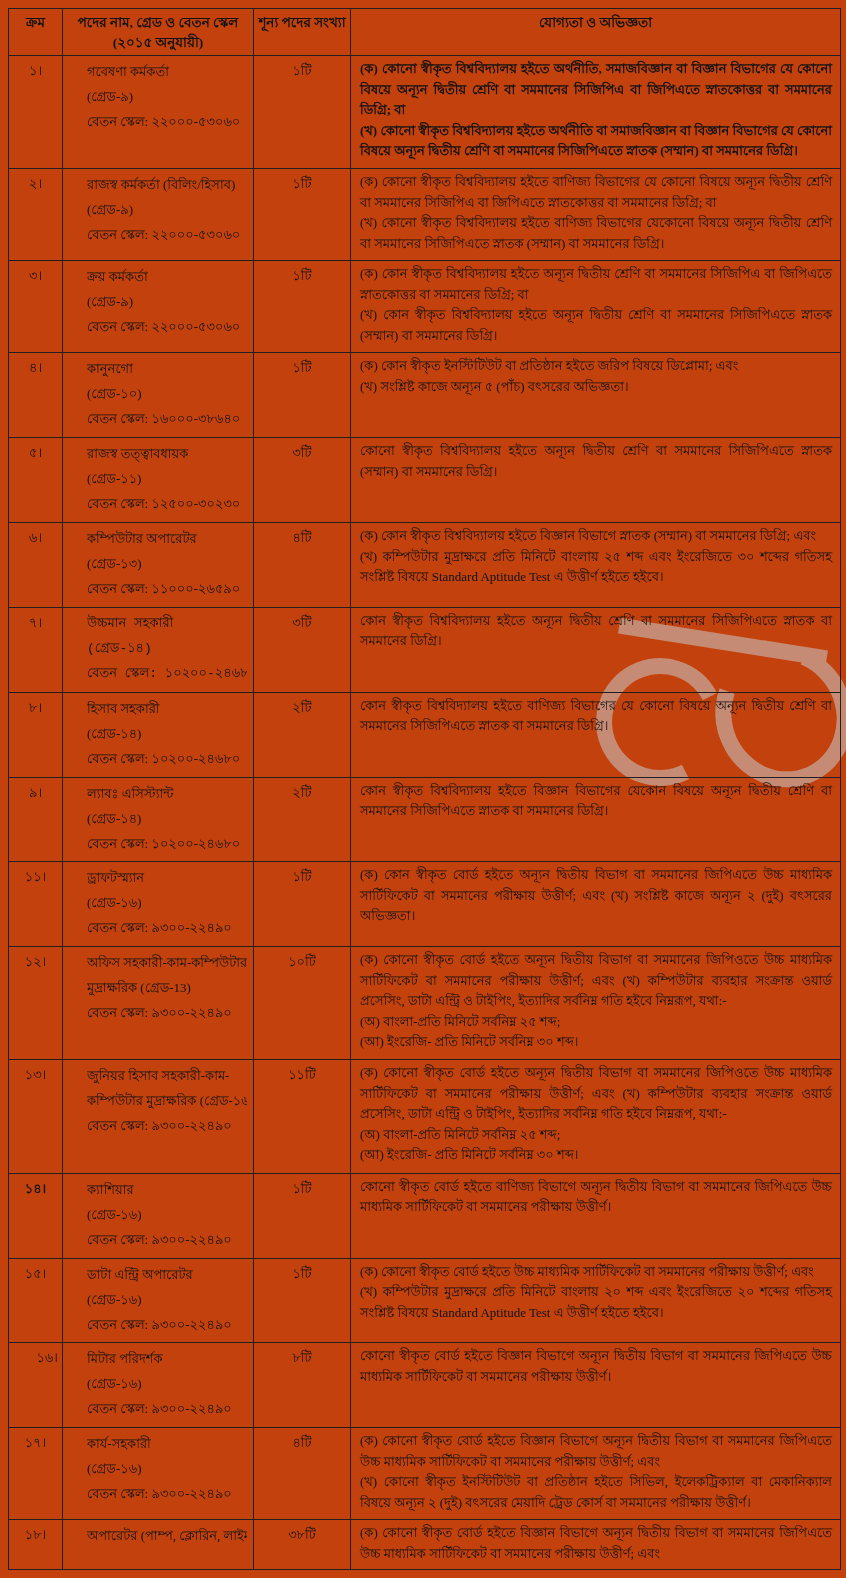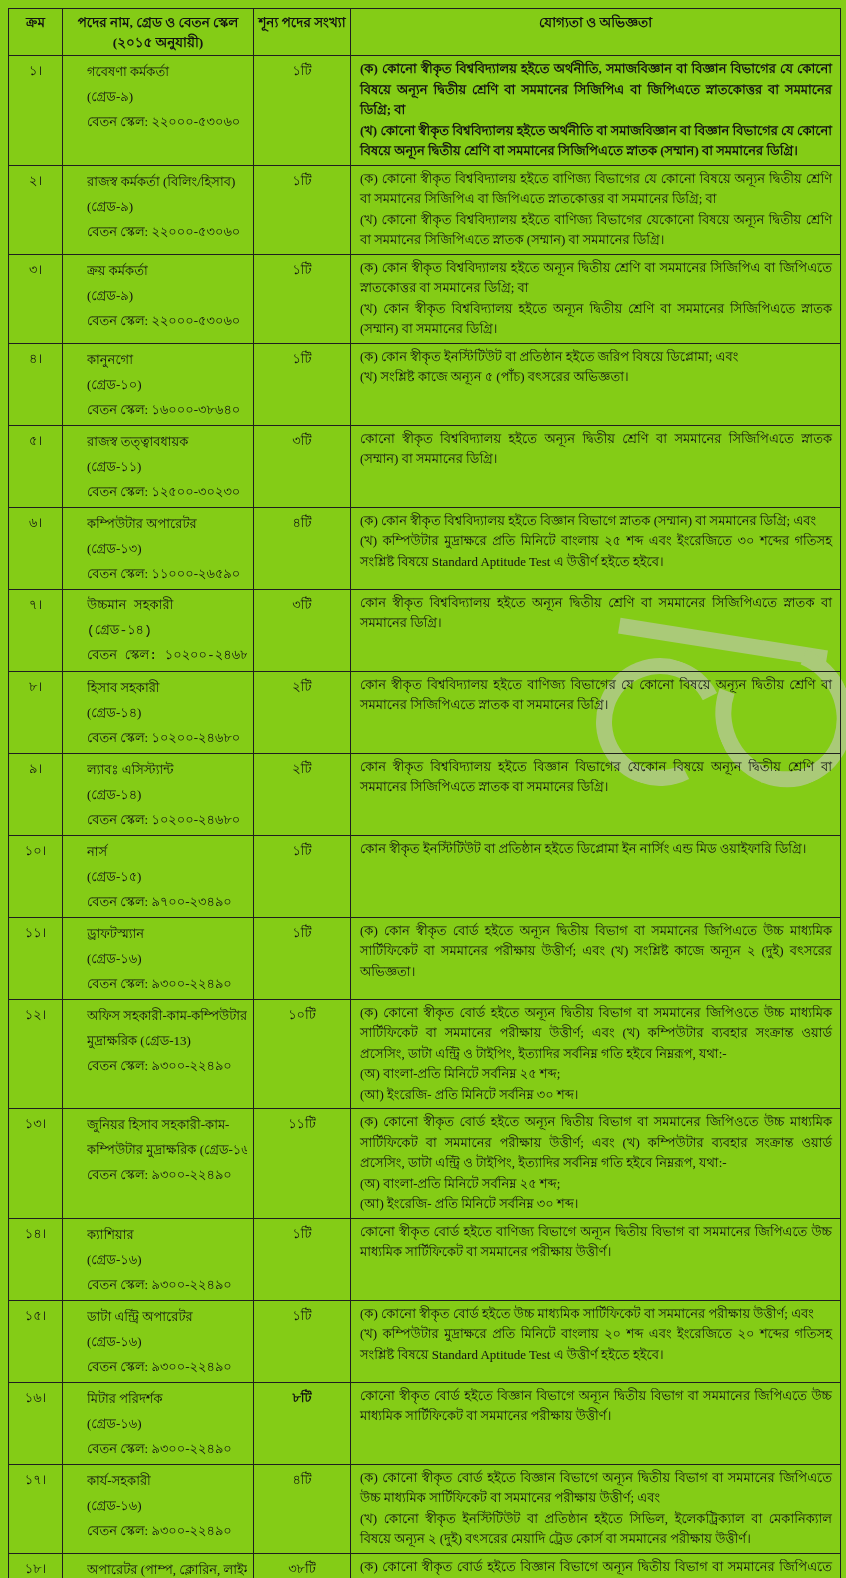--- a/index.html
+++ b/index.html
@@ -92,21 +92,21 @@
   }
   .qual-para{
     line-height:20.5px;
     text-align:justify;
   }
   .hdr-line{line-height:20px;}
 </style>
 </head>
 <body>
 
-<div class="page" style="background: #84cc16;">
+<div class="page" style="background: #c2410c;">
 
   <div class="watermark">
     <span class="wm-bar"></span>
     <span class="wm-ring r1"></span>
     <span class="wm-ring r2"></span>
   </div>
 
   <table class="job-table">
     <colgroup>
       <col class="w-serial">
@@ -239,32 +239,20 @@
             <div class="post-line">ল্যাবঃ এসিস্ট্যান্ট</div>
             <div class="post-line">(গ্রেড-১৪)</div>
             <div class="post-line">বেতন স্কেল: ১০২০০-২৪৬৮০</div>
           </td>
       <td class="c-vac" style="border-color: rgb(31, 31, 31); color: rgb(18, 18, 18);">২টি</td>
       <td class="c-qual" style="border-color: rgb(31, 31, 31); color: rgb(18, 18, 18);">
             <div class="qual-para">কোন স্বীকৃত বিশ্ববিদ্যালয় হইতে বিজ্ঞান বিভাগের যেকোন বিষয়ে অন্যূন দ্বিতীয় শ্রেণি বা সমমানের সিজিপিএতে স্নাতক বা সমমানের ডিগ্রি।</div>
           </td>
     </tr>
         <tr>
-      <td class="c-serial" style="border-color: rgb(31, 31, 31); color: rgb(18, 18, 18);">১০।</td>
-      <td class="c-post" style="border-color: rgb(31, 31, 31); color: rgb(18, 18, 18);">
-            <div class="post-line">নার্স</div>
-            <div class="post-line">(গ্রেড-১৫)</div>
-            <div class="post-line">বেতন স্কেল: ৯৭০০-২৩৪৯০</div>
-          </td>
-      <td class="c-vac" style="border-color: rgb(31, 31, 31); color: rgb(18, 18, 18);">১টি</td>
-      <td class="c-qual" style="border-color: rgb(31, 31, 31); color: rgb(18, 18, 18);">
-            <div class="qual-para">কোন স্বীকৃত ইনস্টিটিউট বা প্রতিষ্ঠান হইতে ডিপ্লোমা ইন নার্সিং এন্ড মিড ওয়াইফারি ডিগ্রি।</div>
-          </td>
-    </tr>
-        <tr>
       <td class="c-serial" style="border-color: rgb(31, 31, 31); color: rgb(18, 18, 18);">১১।</td>
       <td class="c-post" style="border-color: rgb(31, 31, 31); color: rgb(18, 18, 18);">
             <div class="post-line">ড্রাফটস্ম্যান</div>
             <div class="post-line">(গ্রেড-১৬)</div>
             <div class="post-line">বেতন স্কেল: ৯৩০০-২২৪৯০</div>
           </td>
       <td class="c-vac" style="border-color: rgb(31, 31, 31); color: rgb(18, 18, 18);">১টি</td>
       <td class="c-qual" style="border-color: rgb(31, 31, 31); color: rgb(18, 18, 18);">
             <div class="qual-para">(ক) কোন স্বীকৃত বোর্ড হইতে অন্যূন দ্বিতীয় বিভাগ বা সমমানের জিপিএতে উচ্চ মাধ্যমিক সার্টিফিকেট বা সমমানের পরীক্ষায় উত্তীর্ণ; এবং (খ) সংশ্লিষ্ট কাজে অন্যূন ২ (দুই) বৎসরের অভিজ্ঞতা।</div>
           </td>
@@ -291,21 +279,21 @@
             <div class="post-line">বেতন স্কেল: ৯৩০০-২২৪৯০</div>
           </td>
       <td class="c-vac" style="border-color: rgb(31, 31, 31); color: rgb(18, 18, 18);">১১টি</td>
       <td class="c-qual" style="border-color: rgb(31, 31, 31); color: rgb(18, 18, 18);">
             <div class="qual-para">(ক) কোনো স্বীকৃত বোর্ড হইতে অন্যূন দ্বিতীয় বিভাগ বা সমমানের জিপিওতে উচ্চ মাধ্যমিক সার্টিফিকেট বা সমমানের পরীক্ষায় উত্তীর্ণ; এবং (খ) কম্পিউটার ব্যবহার সংক্রান্ত ওয়ার্ড প্রসেসিং, ডাটা এন্ট্রি ও টাইপিং, ইত্যাদির সর্বনিম্ন গতি হইবে নিম্নরূপ, যথা:-</div>
             <div class="qual-para">(অ) বাংলা-প্রতি মিনিটে সর্বনিম্ন ২৫ শব্দ;</div>
             <div class="qual-para">(আ) ইংরেজি- প্রতি মিনিটে সর্বনিম্ন ৩০ শব্দ।</div>
           </td>
     </tr>
         <tr>
-      <td class="c-serial" style="border-color: rgb(31, 31, 31); color: rgb(18, 18, 18);">১৪।</td>
+      <td class="c-serial" style="border-color: rgb(31, 31, 31); color: rgb(18, 18, 18); font-weight: bold;">১৪।</td>
       <td class="c-post" style="border-color: rgb(31, 31, 31); color: rgb(18, 18, 18);">
             <div class="post-line">ক্যাশিয়ার</div>
             <div class="post-line">(গ্রেড-১৬)</div>
             <div class="post-line">বেতন স্কেল: ৯৩০০-২২৪৯০</div>
           </td>
       <td class="c-vac" style="border-color: rgb(31, 31, 31); color: rgb(18, 18, 18);">১টি</td>
       <td class="c-qual" style="border-color: rgb(31, 31, 31); color: rgb(18, 18, 18); margin-top: 16px;">
             <div class="qual-para">কোনো স্বীকৃত বোর্ড হইতে বাণিজ্য বিভাগে অন্যূন দ্বিতীয় বিভাগ বা সমমানের জিপিএতে উচ্চ মাধ্যমিক সার্টিফিকেট বা সমমানের পরীক্ষায় উত্তীর্ণ।</div>
           </td>
     </tr>
@@ -316,27 +304,27 @@
             <div class="post-line">(গ্রেড-১৬)</div>
             <div class="post-line">বেতন স্কেল: ৯৩০০-২২৪৯০</div>
           </td>
       <td class="c-vac" style="border-color: rgb(31, 31, 31); color: rgb(18, 18, 18);">১টি</td>
       <td class="c-qual" style="border-color: rgb(31, 31, 31); color: rgb(18, 18, 18);">
             <div class="qual-para">(ক) কোনো স্বীকৃত বোর্ড হইতে উচ্চ মাধ্যমিক সার্টিফিকেট বা সমমানের পরীক্ষায় উত্তীর্ণ; এবং</div>
             <div class="qual-para">(খ) কম্পিউটার মুদ্রাক্ষরে প্রতি মিনিটে বাংলায় ২০ শব্দ এবং ইংরেজিতে ২০ শব্দের গতিসহ সংশ্লিষ্ট বিষয়ে Standard Aptitude Test এ উত্তীর্ণ হইতে হইবে।</div>
           </td>
     </tr>
         <tr>
-      <td class="c-serial" style="border-color: rgb(31, 31, 31); color: rgb(18, 18, 18);">১৬।</td>
+      <td class="c-serial" style="border-color: rgb(31, 31, 31); color: rgb(18, 18, 18); text-align: right;">১৬।</td>
       <td class="c-post" style="border-color: rgb(31, 31, 31); color: rgb(18, 18, 18);">
             <div class="post-line">মিটার পরিদর্শক</div>
             <div class="post-line">(গ্রেড-১৬)</div>
             <div class="post-line">বেতন স্কেল: ৯৩০০-২২৪৯০</div>
           </td>
-      <td class="c-vac" style="border-color: rgb(31, 31, 31); color: rgb(18, 18, 18); font-weight: bold;">৮টি</td>
+      <td class="c-vac" style="border-color: rgb(31, 31, 31); color: rgb(18, 18, 18);">৮টি</td>
       <td class="c-qual" style="border-color: rgb(31, 31, 31); color: rgb(18, 18, 18);">
             <div class="qual-para">কোনো স্বীকৃত বোর্ড হইতে বিজ্ঞান বিভাগে অন্যূন দ্বিতীয় বিভাগ বা সমমানের জিপিএতে উচ্চ মাধ্যমিক সার্টিফিকেট বা সমমানের পরীক্ষায় উত্তীর্ণ।</div>
           </td>
     </tr>
         <tr>
       <td class="c-serial" style="border-color: rgb(31, 31, 31); color: rgb(18, 18, 18);">১৭।</td>
       <td class="c-post" style="border-color: rgb(31, 31, 31); color: rgb(18, 18, 18);">
             <div class="post-line">কার্য-সহকারী</div>
             <div class="post-line">(গ্রেড-১৬)</div>
             <div class="post-line">বেতন স্কেল: ৯৩০০-২২৪৯০</div>

